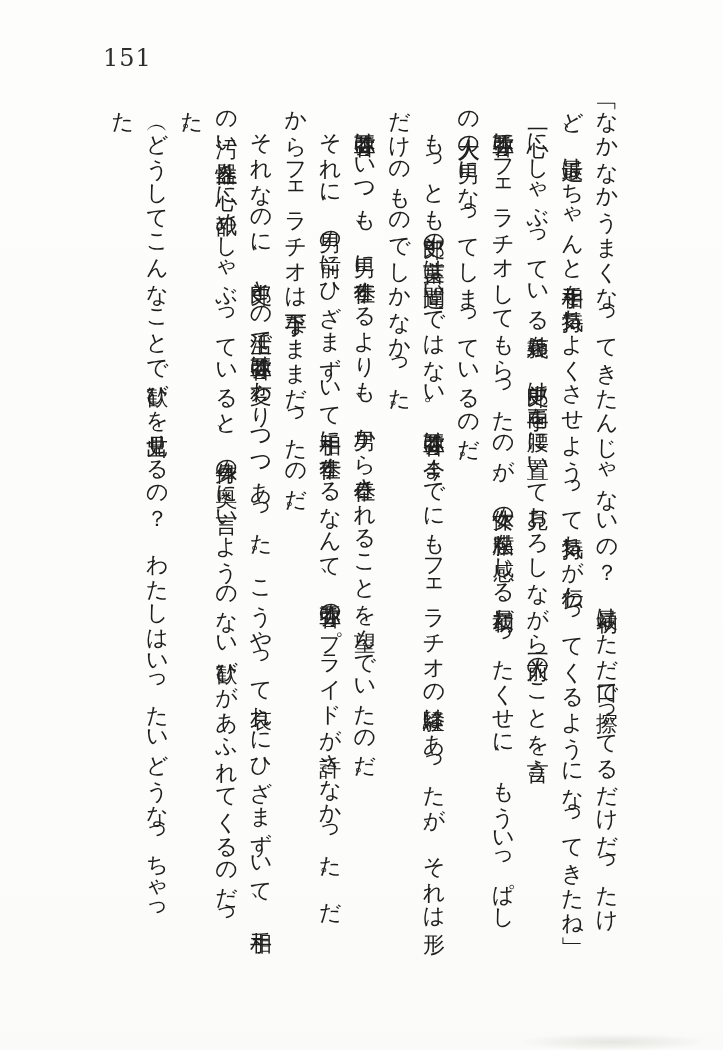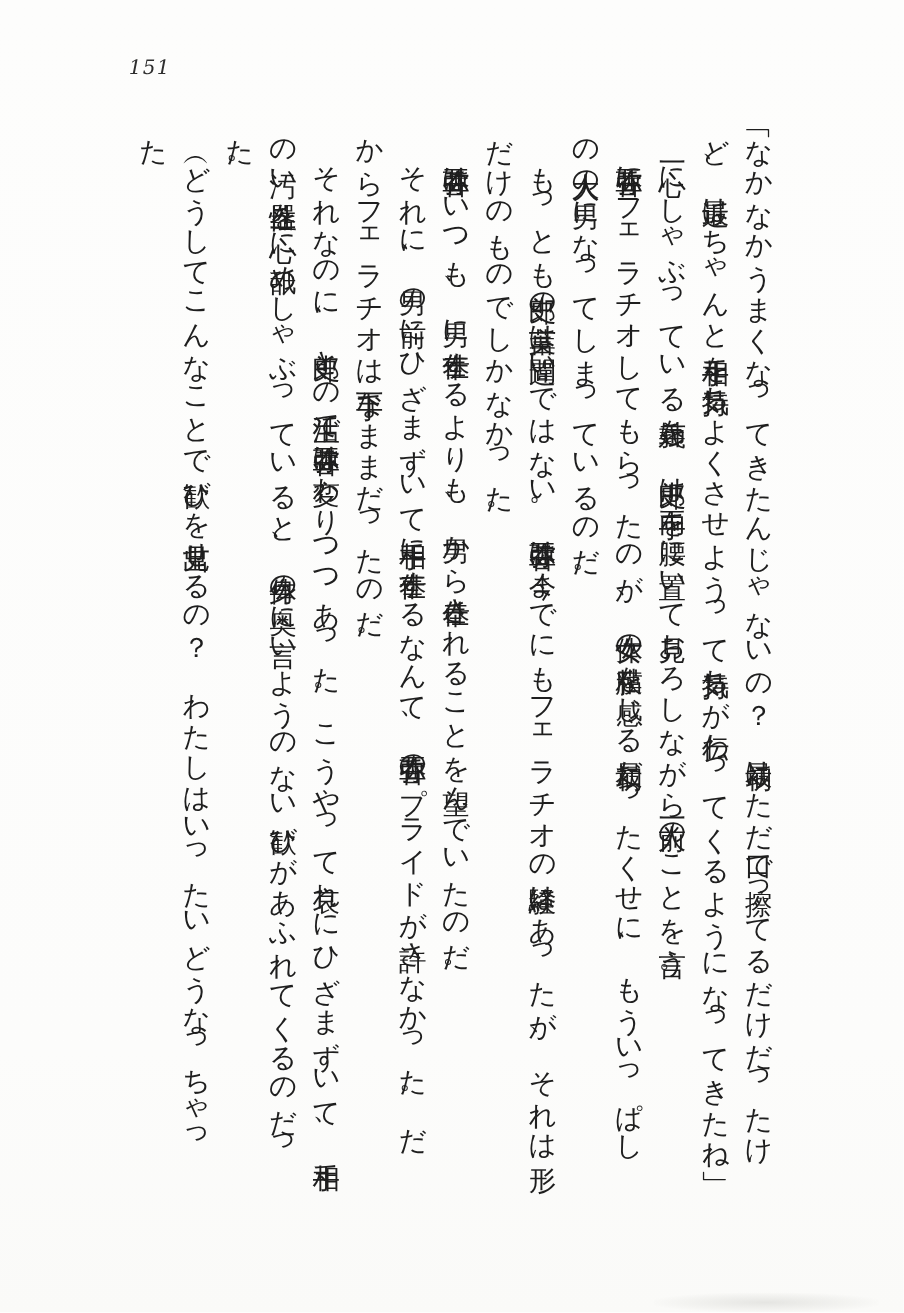--- a/index.html
+++ b/index.html
@@ -14,22 +14,21 @@
     position: relative;
     width: 723px;
     height: 1050px;
     background: linear-gradient(180deg, #fdfdfc 0%, #fcfcfb 80%, #fafaf8 100%);
   }
   .page-number {
     position: absolute;
     top: 44px;
     left: 103px;
     font-family: "DejaVu Serif", "Liberation Serif", serif;
-    font-style: italic;
-    font-size: 16px;
+    font-size: 24px;
     letter-spacing: 1px;
     color: #2e2e2e;
   }
   .text-block {
     position: absolute;
     top: 96px;
     right: 99px;
     height: 838px;
     writing-mode: vertical-rl;
     text-orientation: mixed;

